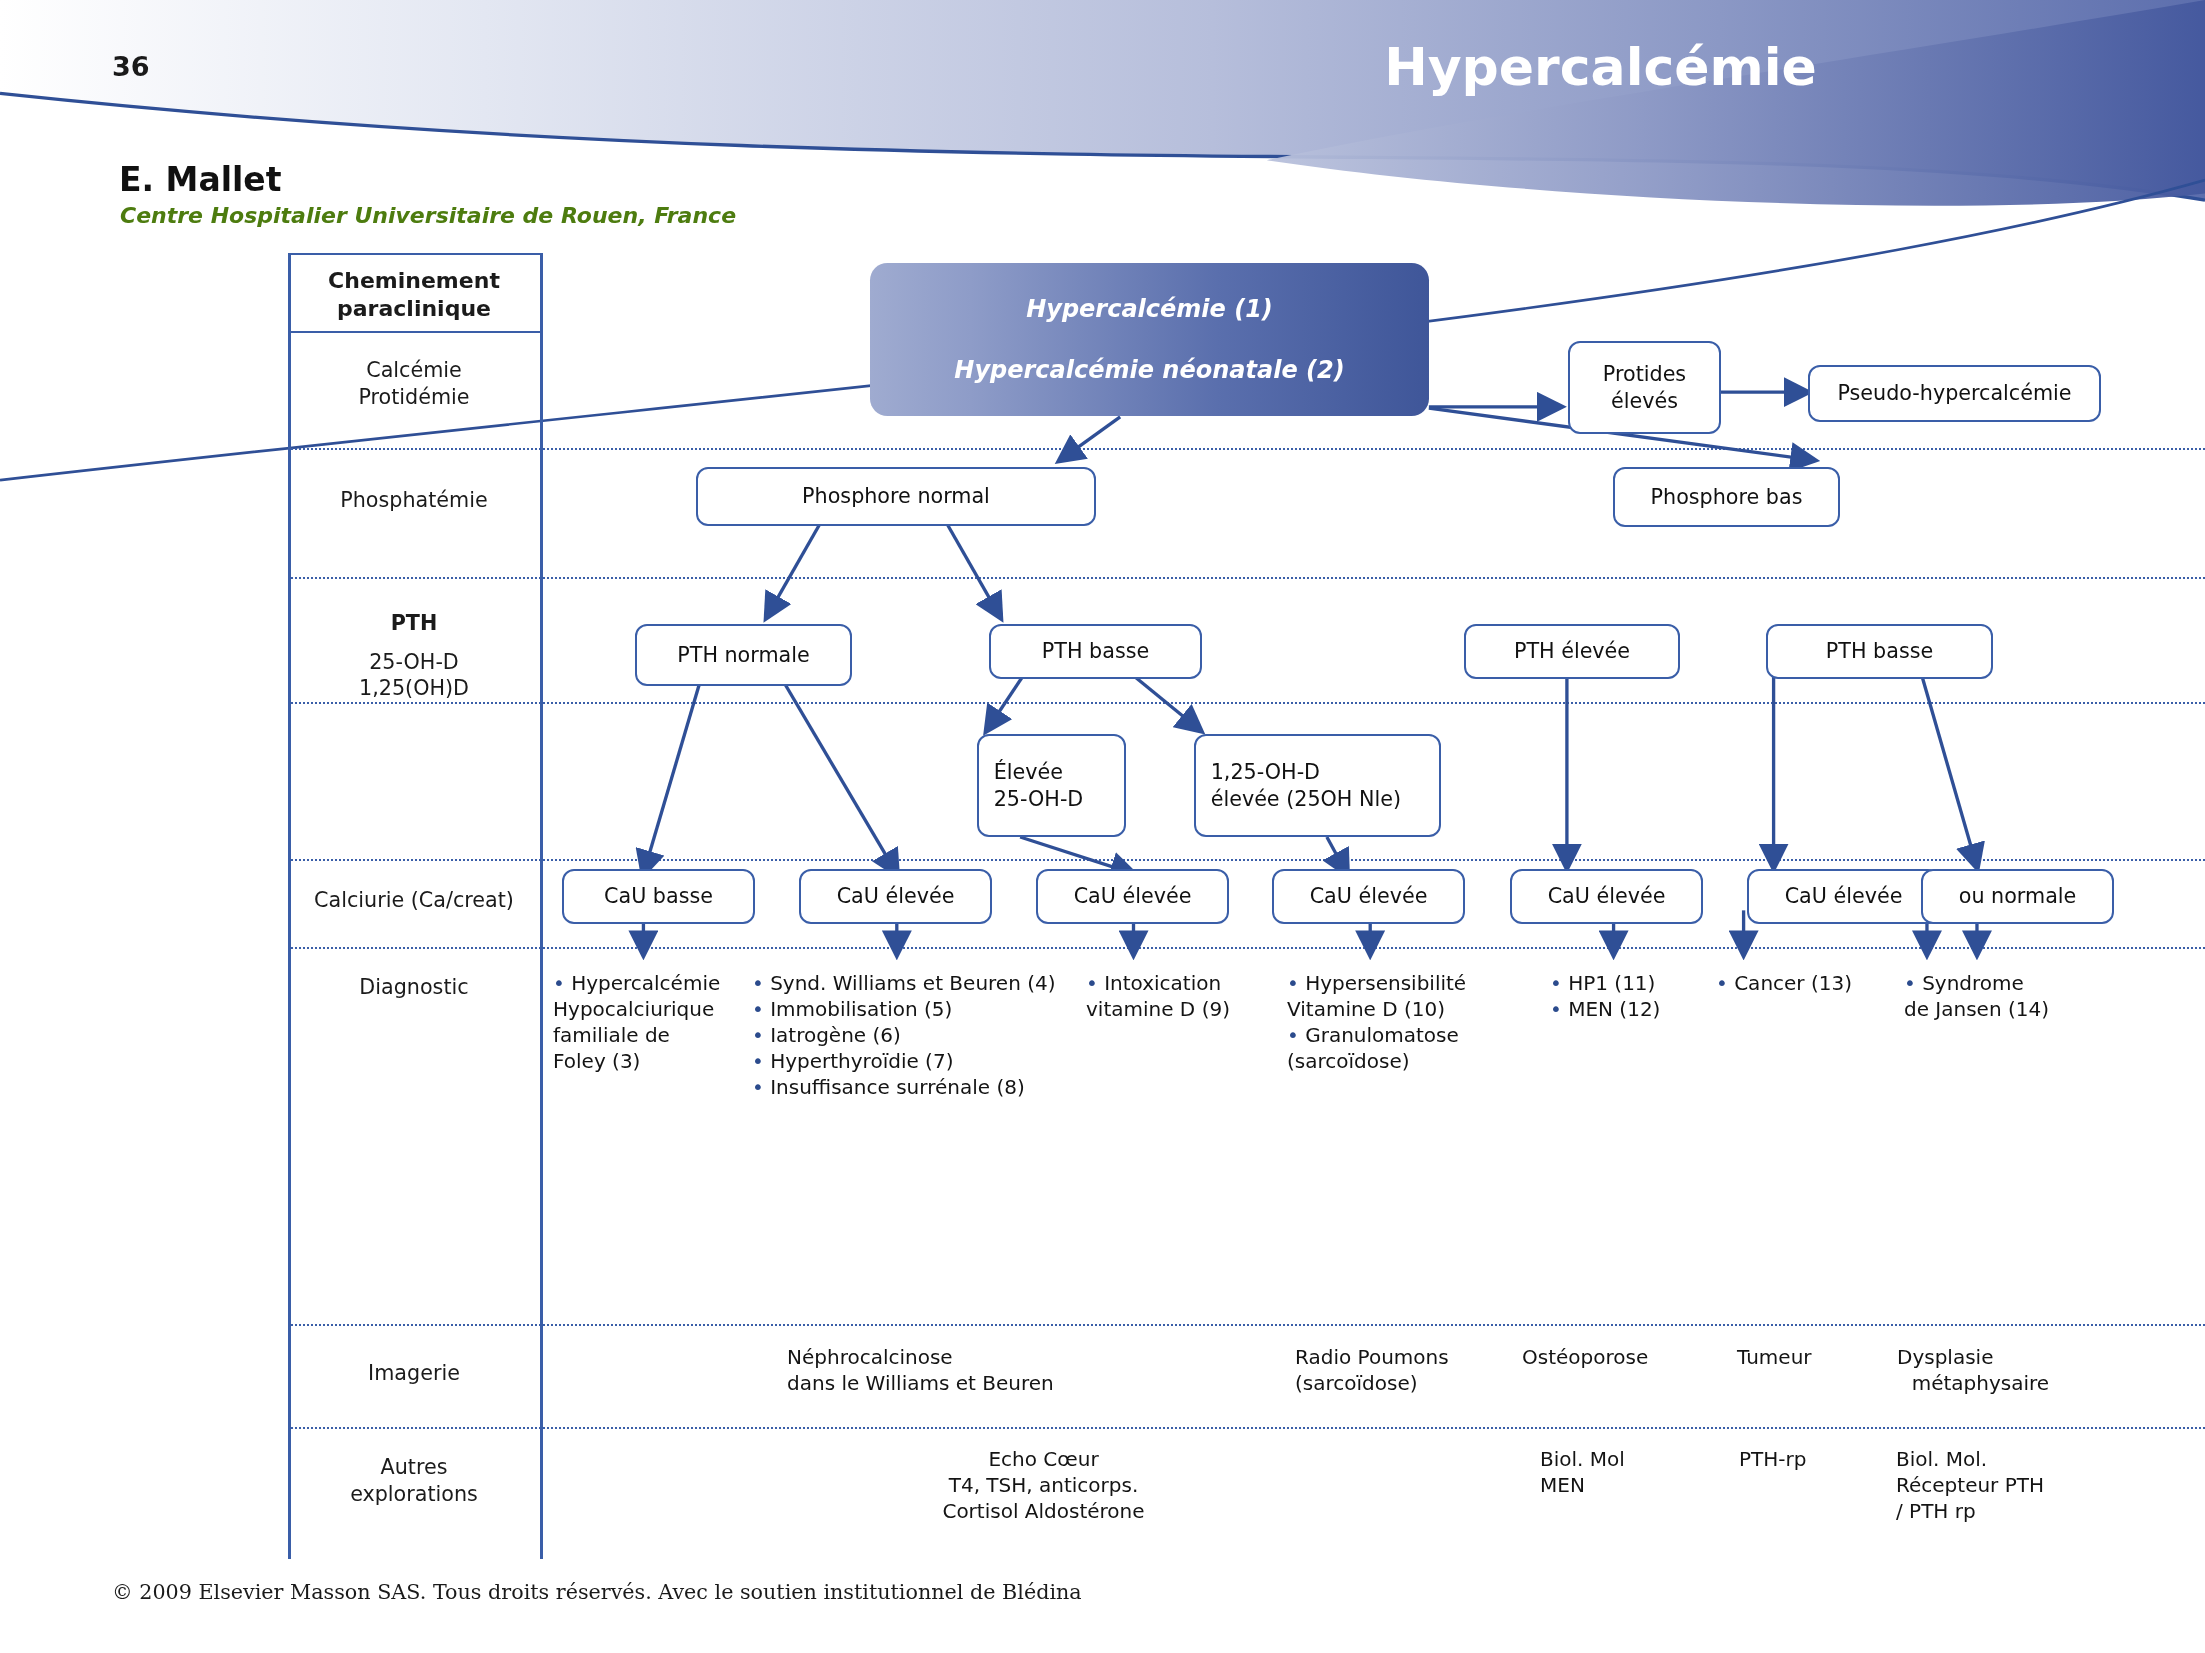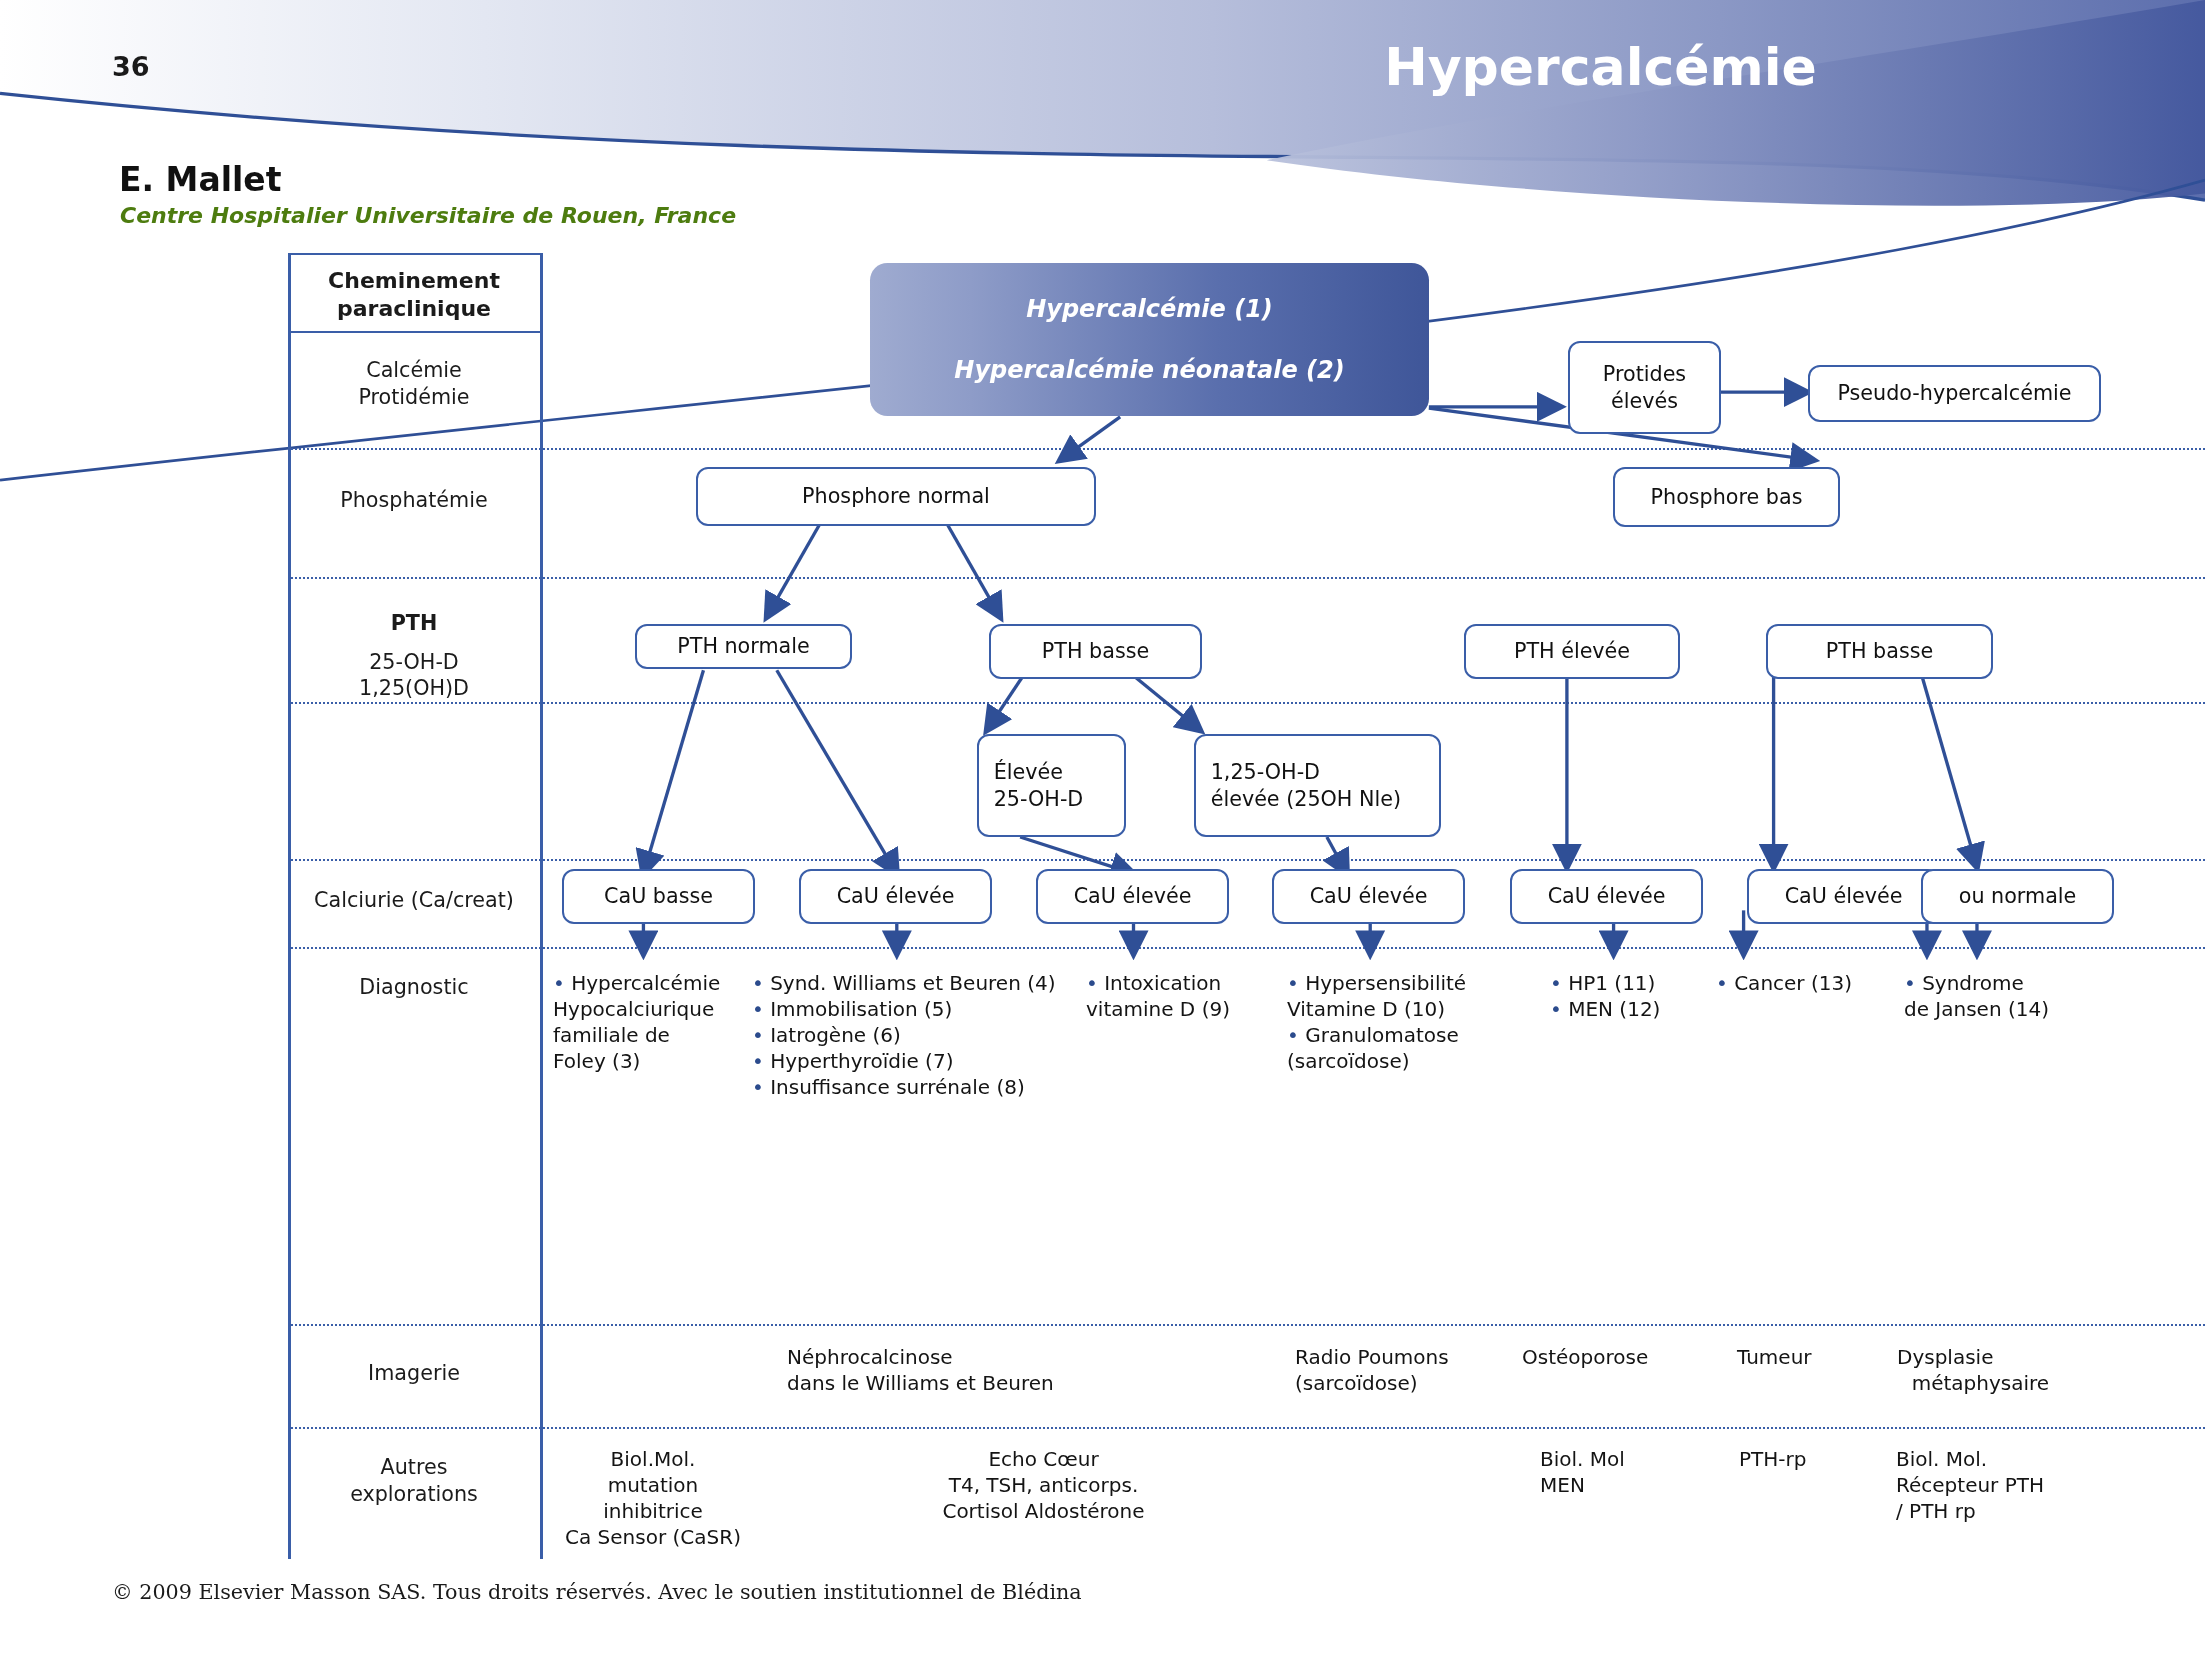--- a/index.html
+++ b/index.html
@@ -236,21 +236,21 @@
       <div>élevés</div>
     </div>
   </div>
 
   <div class="node" style="left:1808px; top:365px; width:293px; height:57px;">Pseudo-hypercalcémie</div>
 
   <div class="node" style="left:696px; top:467px; width:400px; height:59px;">Phosphore normal</div>
 
   <div class="node" style="left:1602px; top:467px; width:227px; height:60px;margin-left:11px;">Phosphore bas</div>
 
-  <div class="node" style="left:635px; top:624px; width:217px; height:45px;">PTH normale</div>
+  <div class="node" style="left:635px; top:624px; width:217px; height:62px;">PTH normale</div>
 
   <div class="node" style="left:989px; top:624px; width:213px; height:55px;">PTH basse</div>
 
   <div class="node" style="left:1464px; top:624px; width:216px; height:55px;">PTH élevée</div>
 
   <div class="node" style="left:1766px; top:624px; width:227px; height:55px;">PTH basse</div>
 
   <div class="node left-align" style="left:977px; top:734px; width:149px; height:103px;">
     <div>
       <div>Élevée</div>
@@ -365,26 +365,20 @@
 
   <div class="textblock" style="left:1522px; top:1344px; width:167px;">Ostéoporose</div>
 
   <div class="textblock" style="left:1737px; top:1344px; width:147px;">Tumeur</div>
 
   <div class="textblock" style="left:1897px; top:1344px; width:220px;">
     <div>Dysplasie</div>
     <div style="padding-left:14.7px;">métaphysaire</div>
   </div>
 
-  <div class="textblock center" style="left:543px; top:1446px; width:220px;">
-    <div>Biol.Mol.</div>
-    <div>mutation</div>
-    <div>inhibitrice</div>
-    <div>Ca Sensor (CaSR)</div>
-  </div>
 
   <div class="textblock center" style="left:877px; top:1446px; width:333px;">
     <div>Echo Cœur</div>
     <div>T4, TSH, anticorps.</div>
     <div>Cortisol Aldostérone</div>
   </div>
 
   <div class="textblock" style="left:1540px; top:1446px; width:167px;">
     <div>Biol. Mol</div>
     <div>MEN</div>

